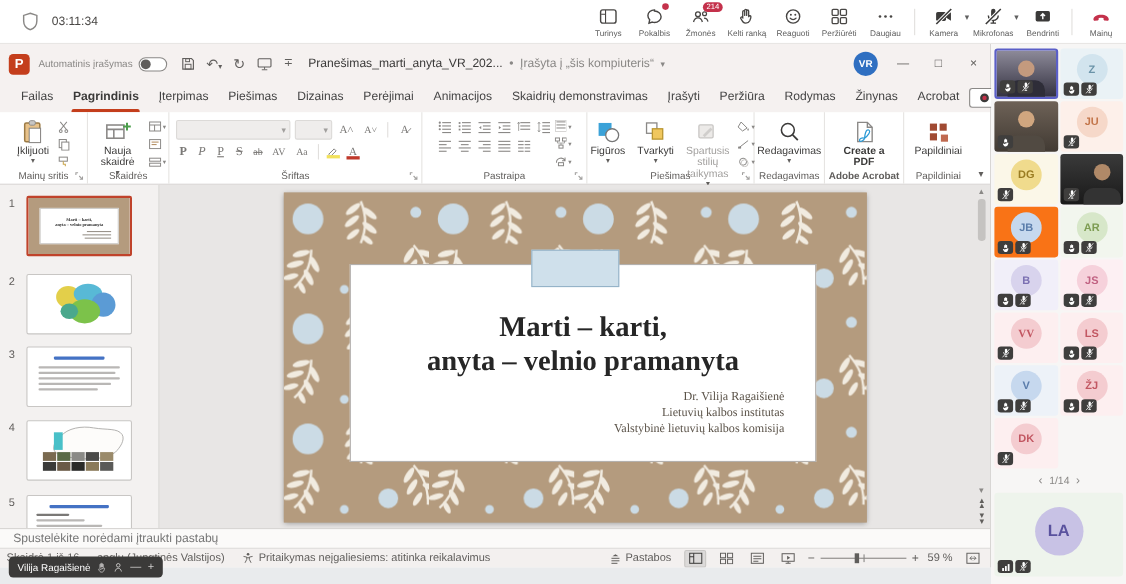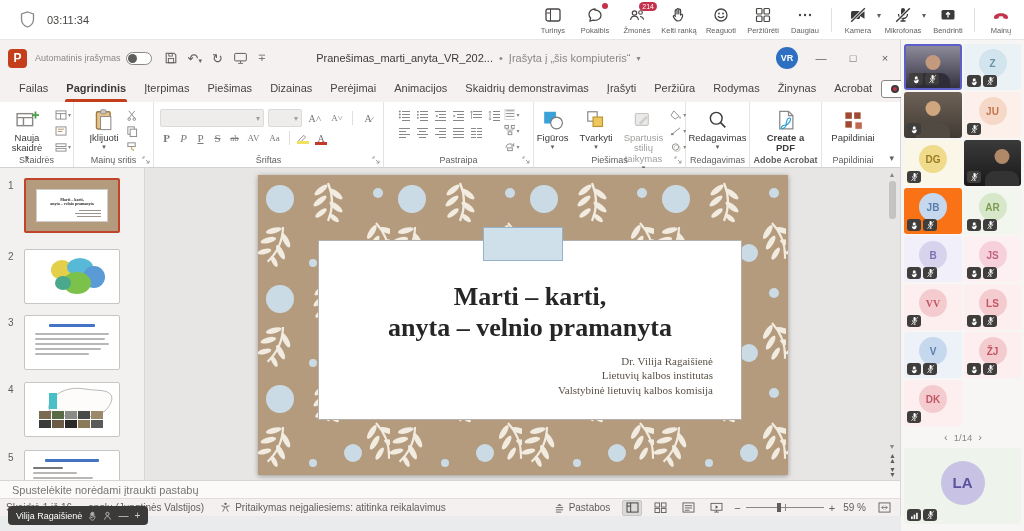--- a/index.html
+++ b/index.html
@@ -24,21 +24,21 @@
   #ppt { position:absolute; left:0; top:40px; width:901px; height:476px; background:#f5f1f0; border-right:1px solid #d8d6d4; }
   
   .title-bar { height:36px; display:flex; align-items:center; padding:0 8px; font-size:11px; color:#605e5c; position:relative; }
   .ppt-logo { width:19px; height:19px; border-radius:4px; background:#c43e1c; color:#fff; font-weight:bold; font-size:12px; display:flex; align-items:center; justify-content:center; margin-right:8px; }
   .autosave { display:flex; align-items:center; gap:5px; font-size:9px; color:#8a8886; }
   .toggle { width:26px; height:13px; border:1px solid #8a8886; border-radius:7px; background:#fff; position:relative; }
   .toggle .knob { position:absolute; left:1px; top:1px; width:9px; height:9px; border-radius:50%; background:#605e5c; }
   .qat { display:flex; align-items:center; gap:10px; margin-left:12px; color:#605e5c; }
   .qat .qi { font-size:13px; line-height:1; cursor:pointer; }
   .doc-title { margin-left:14px; display:flex; align-items:center; gap:6px; white-space:nowrap; }
-  .doc-title .dname { color:#3b3a39;margin-left:36px; }
+  .doc-title .dname { color:#3b3a39; }
   .doc-title .dsep { color:#8a8886; }
   .doc-title .dsaved { color:#8a8886; }
   .searchbox { position:absolute; left:527px; top:7px; width:270px; height:22px; background:#fff; border:1px solid #d6d3d1; border-radius:3px; display:flex; align-items:center; gap:6px; padding:0 8px; color:#979593; font-size:10.5px; }
   .tb-right { position:absolute; right:6px; top:0; height:36px; display:flex; align-items:center; gap:14px; }
   .avatar { width:22px; height:22px; border-radius:50%; background:#2f6fc1; color:#fff; font-size:9px; font-weight:bold; display:flex; align-items:center; justify-content:center; }
   .winbtn { font-size:11px; color:#605e5c; width:18px; text-align:center; cursor:pointer; }
 
   
   .ribbon-tabs { height:26px; display:flex; align-items:stretch; padding-left:10px; }
   .rtab { font-size:11px; color:#444; padding:6px 9px 0 9px; cursor:pointer; position:relative; white-space:nowrap; }
@@ -343,20 +343,61 @@
             <path d="M6 8V2M3.8 4L6 1.8 8.2 4" stroke="#fff" stroke-width="1.3" fill="none"></path>
             <path d="M2 6.5v4h8v-4" stroke="#fff" stroke-width="1.2" fill="none"></path>
           </svg>
         <span>Bendrinti</span>
       </span>
     </span>
   </div>
 
   <div class="ribbon-body">
 
+    <div class="rgroup" style="width:80px;">
+      <div class="bigbtn">
+        <span class="bicon">
+          <svg width="22" height="24" viewBox="0 0 16 17">
+              <rect x="2.5" y="2.5" width="10" height="12.5" rx="1" fill="#e8c28a" stroke="#9c7b45"></rect>
+              <rect x="5.5" y="1" width="4" height="3" rx="1" fill="#c8c6c4" stroke="#8a8886" stroke-width=".6"></rect>
+              <rect x="5.5" y="6" width="7.5" height="9.5" fill="#fff" stroke="#8a8886" stroke-width=".7"></rect>
+            </svg>
+        </span>
+        <span>Įklijuoti</span>
+        <span class="bcaret">▾</span>
+      </div>
+      <div class="smallcol">
+        <span class="sicon">
+            <svg width="12" height="12" viewBox="0 0 13 13">
+              <path d="M3 2l6.5 8M9.5 2L3 10" stroke="#8a8886" fill="none"></path>
+              <circle cx="3.5" cy="11" r="1.4" fill="none" stroke="#8a8886"></circle>
+              <circle cx="9" cy="11" r="1.4" fill="none" stroke="#8a8886"></circle>
+            </svg>
+          </span>
+        <span class="sicon">
+            <svg width="12" height="12" viewBox="0 0 13 13">
+              <rect x="2" y="2" width="7" height="8" fill="none" stroke="#8a8886"></rect>
+              <rect x="4.5" y="4.5" width="7" height="8" fill="#fff" stroke="#8a8886"></rect>
+            </svg>
+          </span>
+        <span class="sicon">
+            <svg width="12" height="12" viewBox="0 0 13 13">
+              <rect x="2" y="2" width="8" height="4" fill="none" stroke="#8a8886"></rect>
+              <path d="M6 6v3h2v2" stroke="#c8a44a" fill="none"></path>
+            </svg>
+          </span>
+      </div>
+      <span class="glabel">Mainų sritis</span>
+      <span class="launcher">
+          <svg width="8" height="8" viewBox="0 0 8 8">
+            <path d="M1 3V1h2M4 4l3 3M7 4.5V7H4.5" stroke="#8a8886" fill="none"></path>
+          </svg>
+        </span>
+    </div>
+
     <div class="rgroup" style="width:74px;">
       <div class="bigbtn">
         <span class="bicon">
           <svg width="24" height="22" viewBox="0 0 17 15">
               <rect x="1.5" y="3" width="11" height="8.5" fill="#fff" stroke="#8a8886"></rect>
               <path d="M1.5 5.8h11M6 5.8v5.7" stroke="#8a8886"></path>
               <path d="M14.5 1.5v5M12 4h5" stroke="#4c9e4c" stroke-width="1.3"></path>
             </svg>
         </span>
         <span style="white-space:pre-line;">Nauja skaidrė</span>
@@ -378,61 +419,20 @@
           </span>
         <span class="sicon">
             <svg width="12" height="10" viewBox="0 0 13 11">
               <rect x="1" y="2" width="11" height="3" fill="none" stroke="#8a8886"></rect>
               <rect x="1" y="7" width="11" height="3" fill="none" stroke="#8a8886"></rect>
             </svg>
             <span class="scaret">▾</span>
           </span>
       </div>
       <span class="glabel">Skaidrės</span>
-    </div>
-
-    <div class="rgroup" style="width:80px;">
-      <div class="bigbtn">
-        <span class="bicon">
-          <svg width="22" height="24" viewBox="0 0 16 17">
-              <rect x="2.5" y="2.5" width="10" height="12.5" rx="1" fill="#e8c28a" stroke="#9c7b45"></rect>
-              <rect x="5.5" y="1" width="4" height="3" rx="1" fill="#c8c6c4" stroke="#8a8886" stroke-width=".6"></rect>
-              <rect x="5.5" y="6" width="7.5" height="9.5" fill="#fff" stroke="#8a8886" stroke-width=".7"></rect>
-            </svg>
-        </span>
-        <span>Įklijuoti</span>
-        <span class="bcaret">▾</span>
-      </div>
-      <div class="smallcol">
-        <span class="sicon">
-            <svg width="12" height="12" viewBox="0 0 13 13">
-              <path d="M3 2l6.5 8M9.5 2L3 10" stroke="#8a8886" fill="none"></path>
-              <circle cx="3.5" cy="11" r="1.4" fill="none" stroke="#8a8886"></circle>
-              <circle cx="9" cy="11" r="1.4" fill="none" stroke="#8a8886"></circle>
-            </svg>
-          </span>
-        <span class="sicon">
-            <svg width="12" height="12" viewBox="0 0 13 13">
-              <rect x="2" y="2" width="7" height="8" fill="none" stroke="#8a8886"></rect>
-              <rect x="4.5" y="4.5" width="7" height="8" fill="#fff" stroke="#8a8886"></rect>
-            </svg>
-          </span>
-        <span class="sicon">
-            <svg width="12" height="12" viewBox="0 0 13 13">
-              <rect x="2" y="2" width="8" height="4" fill="none" stroke="#8a8886"></rect>
-              <path d="M6 6v3h2v2" stroke="#c8a44a" fill="none"></path>
-            </svg>
-          </span>
-      </div>
-      <span class="glabel">Mainų sritis</span>
-      <span class="launcher">
-          <svg width="8" height="8" viewBox="0 0 8 8">
-            <path d="M1 3V1h2M4 4l3 3M7 4.5V7H4.5" stroke="#8a8886" fill="none"></path>
-          </svg>
-        </span>
     </div>
 
     <div class="rgroup" style="width:230px;">
       <div class="fontrows">
         <div class="frow">
           <span class="combo" style="width:104px;">▾</span>
           <span class="combo" style="width:34px;">▾</span>
           <span class="fbtn" style="width:18px;font-size:10px;">A˄</span>
           <span class="fbtn" style="width:18px;font-size:9px;">A˅</span>
           <span class="vdiv"></span>

